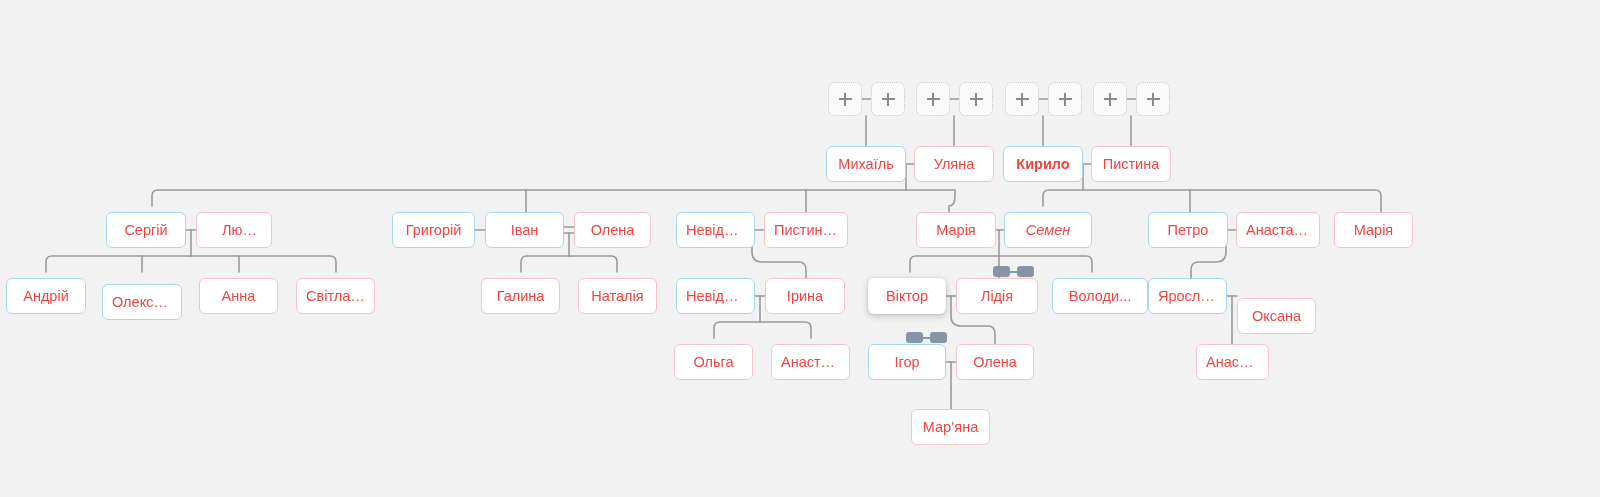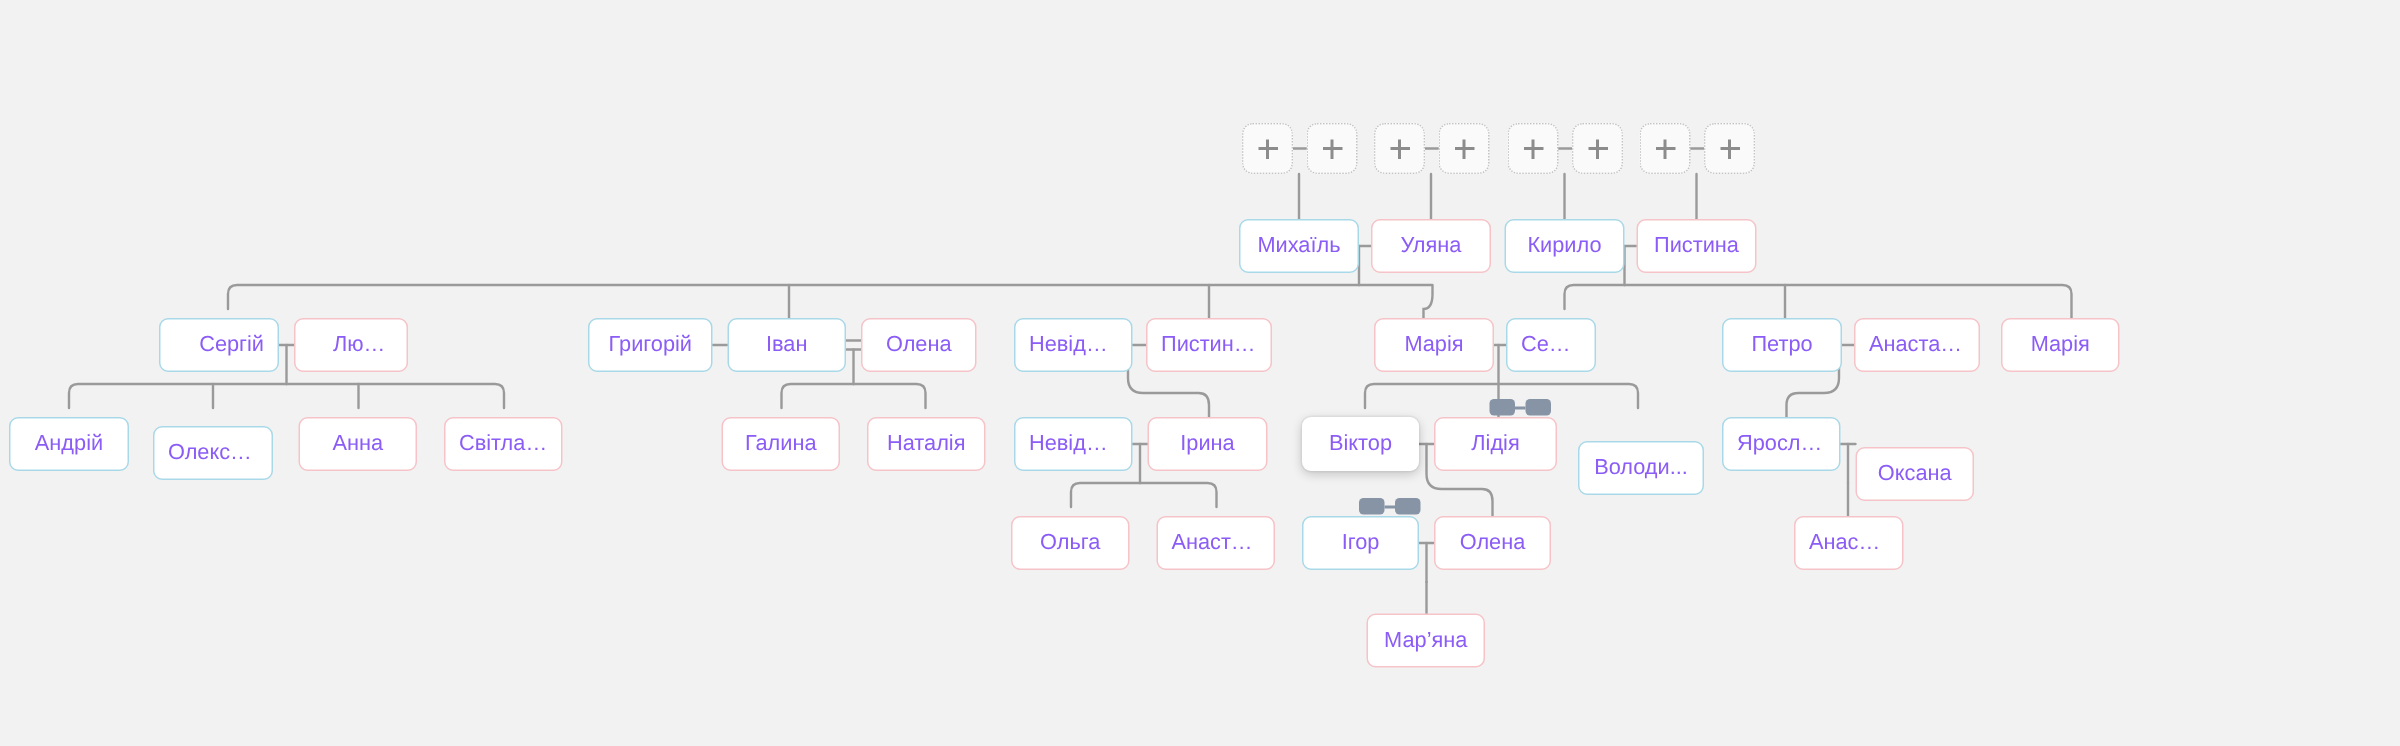--- a/index.html
+++ b/index.html
@@ -14,21 +14,21 @@
 
   .node{
     position:absolute;
     box-sizing:border-box;
     height:36px;
     background:#ffffff;
     border:1.5px solid #c9ced3;
     border-radius:6px;
     display:flex;align-items:center;justify-content:center;
     font-size:14.5px;
-    color:#8b5cf6;
+    color:#ef4444;
     white-space:nowrap;
     overflow:hidden;
     z-index:3;
   }
   .node.male  {border-color:#a9d9e8;}
   .node.female{border-color:#f6c3c8;}
   .node.selected{
     border-color:transparent;
     background:#ffffff;
     box-shadow:0 2px 7px rgba(0,0,0,.20),0 0 0 1px rgba(0,0,0,.04);
@@ -177,28 +177,28 @@
   <div class="addnode" style="left:1136px;top:82px;">
     <span class="plus"></span>
   </div>
 
   <div class="node male" style="left:826px;top:146px;width:80px;">
     <span class="label">Михаїль</span>
     </div>
   <div class="node female" style="left:914px;top:146px;width:80px;">
     <span class="label">Уляна</span>
     </div>
-  <div class="node male" style="left:1003px;top:146px;width:80px;">
+  <div class="node male" style="left:1003px;top:146px;width:80px;font-weight:bold;">
     <span class="label">Кирило</span>
     </div>
   <div class="node female" style="left:1091px;top:146px;width:80px;">
     <span class="label">Пистина</span>
     </div>
 
-  <div class="node male" style="left:106px;top:212px;width:80px;justify-content:flex-end;">
+  <div class="node male" style="left:106px;top:212px;width:80px;">
     <span class="label">Сергій</span>
     </div>
   <div class="node female" style="left:196px;top:212px;width:76px;padding-left:16px;">
     <span class="label">Любов</span>
     </div>
   <div class="node male" style="left:392px;top:212px;width:83px;">
     <span class="label">Григорій</span>
     </div>
   <div class="node male" style="left:485px;top:212px;width:79px;">
     <span class="label">Іван</span>
@@ -208,21 +208,21 @@
     </div>
   <div class="node male" style="left:676px;top:212px;width:79px;">
     <span class="label">Невідомо</span>
     </div>
   <div class="node female" style="left:764px;top:212px;width:84px;">
     <span class="label">Пистина...</span>
     </div>
   <div class="node female" style="left:916px;top:212px;width:80px;">
     <span class="label">Марія</span>
     </div>
-  <div class="node male" style="left:1004px;top:212px;width:60px;">
+  <div class="node male" style="left:1004px;top:212px;width:88px;font-style:italic;">
     <span class="label">Семен</span>
     </div>
   <div class="node male" style="left:1148px;top:212px;width:80px;">
     <span class="label">Петро</span>
     </div>
   <div class="node female" style="left:1236px;top:212px;width:84px;">
     <span class="label">Анастасія</span>
     </div>
   <div class="node female" style="left:1334px;top:212px;width:79px;">
     <span class="label">Марія</span>
@@ -251,21 +251,21 @@
     </div>
   <div class="node female" style="left:765px;top:278px;width:80px;">
     <span class="label">Ірина</span>
     </div>
   <div class="node selected" style="left:868px;top:278px;width:78px;">
     <span class="label">Віктор</span>
     </div>
   <div class="node female" style="left:956px;top:278px;width:82px;">
     <span class="label">Лідія</span>
     </div>
-  <div class="node male" style="left:1052px;top:278px;width:84px;margin-top:16px;">
+  <div class="node male" style="left:1052px;top:278px;width:96px;">
     <span class="label">Володи...</span>
     </div>
   <div class="node male" style="left:1148px;top:278px;width:79px;">
     <span class="label">Ярослава</span>
     </div>
   <div class="node female" style="left:1237px;top:278px;width:79px;margin-top:20px;">
     <span class="label">Оксана</span>
     </div>
 
   <div class="node female" style="left:674px;top:344px;width:79px;">

